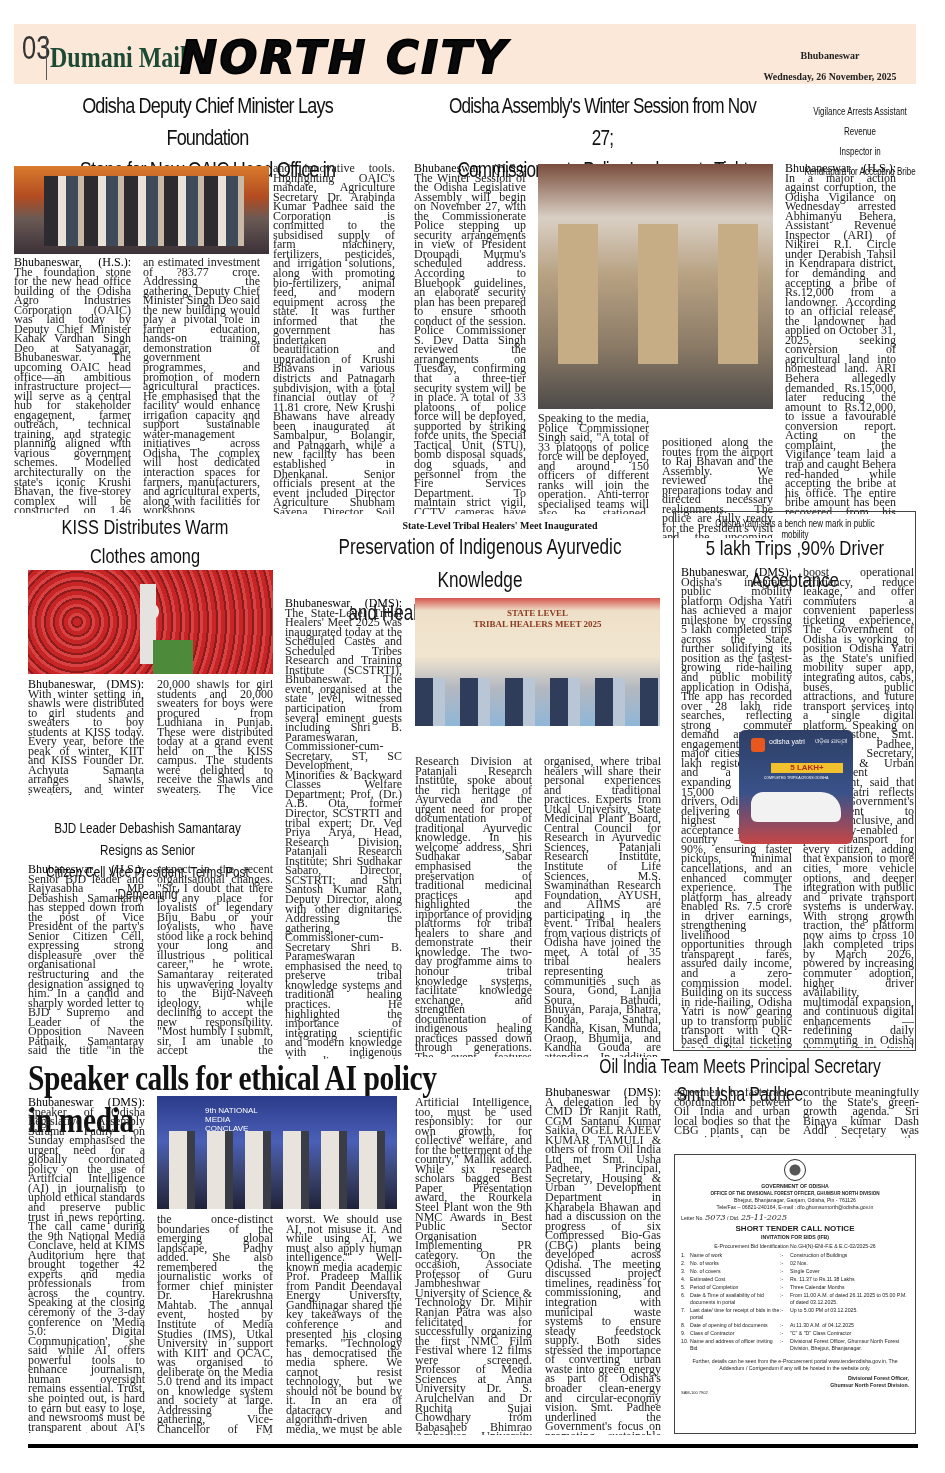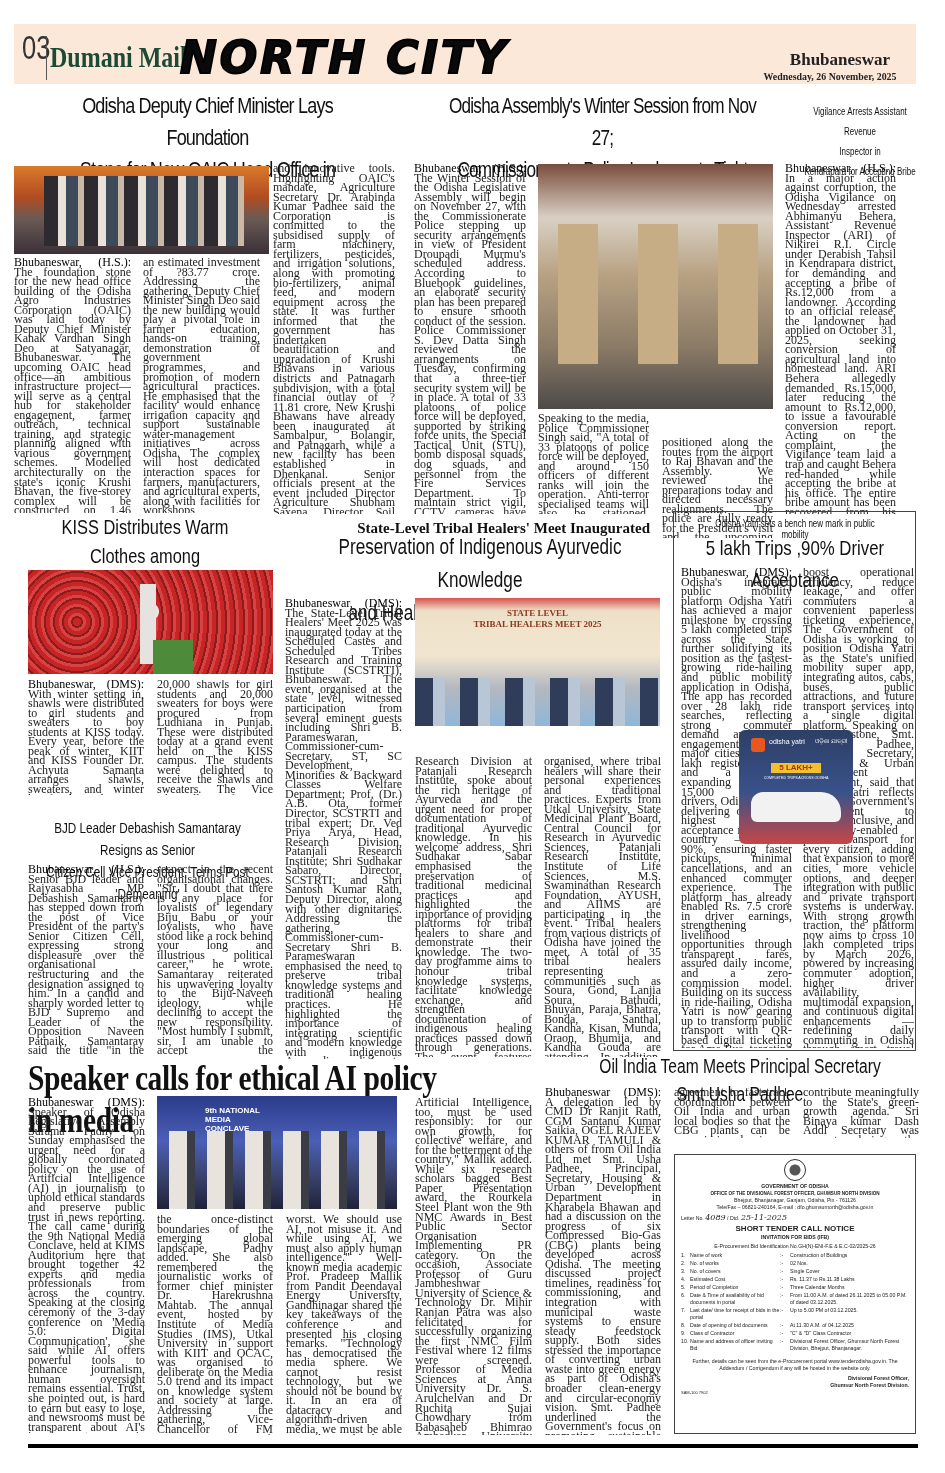--- a/index.html
+++ b/index.html
@@ -3,21 +3,21 @@
 <meta charset="utf-8">
 <style>
 *{box-sizing:border-box;margin:0;padding:0}
 body{width:945px;height:1473px;background:#fff;font-family:"Liberation Serif",serif;color:#111;position:relative;overflow:hidden}
 .abs{position:absolute}
 .masthead{left:14px;top:24px;width:902px;height:60px;background:#fbe8d8}
 .pagenum{left:22px;top:28px;font-family:"Liberation Sans",sans-serif;font-size:34px;font-weight:300;color:#333;transform:scaleX(.75);transform-origin:left}
 .mhdiv{left:46px;top:36px;width:1px;height:44px;background:#555}
 .brand{left:50px;top:40px;font-size:30px;font-weight:bold;color:#1d4a35;transform:scaleX(.8);transform-origin:left}
 .twincity{left:180px;top:32px;font-family:"DejaVu Sans",sans-serif;font-size:44px;font-weight:900;font-style:italic;letter-spacing:3px;color:#0a0a0a;-webkit-text-stroke:2px #000}
-.city{left:770px;top:50px;width:120px;text-align:right;font-size:17px;font-weight:bold;color:#222}
+.city{left:770px;top:50px;width:120px;text-align:center;font-size:10px;font-weight:bold;color:#222}
 .date{left:740px;top:70px;width:180px;text-align:center;font-size:11px;font-weight:bold;color:#222;transform:scaleX(.9)}
 .hl{font-family:"Liberation Sans",sans-serif;font-weight:normal;color:#111;text-align:center;transform-origin:center;line-height:1.45;font-stretch:condensed}
 .h1{font-size:23px;letter-spacing:-1px}
 .body{font-size:12px;line-height:9.55px;text-align:justify;color:#222;overflow:hidden}
 .body b{font-weight:normal;color:#000}
 .photo{background:#777;overflow:hidden}
 .rule{background:#000}
 .box{border:1px solid #444}
 .notice{font-family:"Liberation Sans",sans-serif;font-size:5.2px;line-height:7px;color:#222;background:#fff}
 .row{display:flex}
@@ -67,21 +67,21 @@
   <div>KISS Distributes Warm Clothes among</div>
   <div>40,000 Students as Winter Sets In</div>
 </div>
 <div class="abs photo" style="left:28px;top:570px;width:245px;height:104px;background:radial-gradient(circle at 50% 40%,#e8e6e2 0 8px,transparent 9px),repeating-radial-gradient(circle at 20% 50%,#c72525 0 4px,#8a1c1c 4px 6px,#d94242 6px 9px);">
   <div style="position:absolute;left:112px;top:14px;width:16px;height:80px;background:#e5e2df"></div>
   <div style="position:absolute;left:125px;top:70px;width:40px;height:34px;background:#4d8a3a"></div>
 </div>
 <div class="abs body" style="left:28px;top:680px;width:116px;height:115px"><b>Bhubaneswar, (DMS):</b> <span>With winter setting in, shawls were distributed to girl students and sweaters to boy students at KISS today. Every year, before the peak of winter, KIIT and KISS Founder Dr. Achyuta Samanta arranges shawls, sweaters, and winter kits for the students. Dr. Samanta personally procures winter garments from outside the state for the children of KISS. This year, through his personal efforts,</span></div>
 <div class="abs body" style="left:157px;top:680px;width:116px;height:115px"><span>20,000 shawls for girl students and 20,000 sweaters for boys were procured from Ludhiana in Punjab. These were distributed today at a grand event held on the KISS campus. The students were delighted to receive the shawls and sweaters. The Vice Chancellor of KIIT Deemed to be University Prof Saranjit Singh, Registrar Dr. Prashanta Kumar Routray and Additional Registrar Pramod Patra were present on the occasion.</span></div>
 
-<div class="abs" style="left:350px;top:520px;width:300px;font-size:15px;font-weight:bold;text-align:right;font-family:'Liberation Serif',serif">State-Level Tribal Healers' Meet Inaugurated</div>
+<div class="abs" style="left:350px;top:520px;width:300px;font-size:10px;font-weight:bold;text-align:center;font-family:'Liberation Serif',serif">State-Level Tribal Healers' Meet Inaugurated</div>
 <div class="abs hl" style="left:285px;top:530px;width:390px;font-size:22px;line-height:33px;transform:scaleX(.78)">
   <div>Preservation of Indigenous Ayurvedic Knowledge</div>
   <div>and Healing Practices is Essential: Guests</div>
 </div>
 <div class="abs body" style="left:285px;top:599px;width:117px;height:460px"><b>Bhubaneswar, (DMS):</b> <span>The State-Level Tribal Healers' Meet 2025 was inaugurated today at the Scheduled Castes and Scheduled Tribes Research and Training Institute (SCSTRTI), Bhubaneswar. The event, organised at the state level, witnessed participation from several eminent guests including Shri B. Parameswaran, Commissioner-cum-Secretary, ST, SC Development, Minorities &amp; Backward Classes Welfare Department; Prof. (Dr.) A.B. Ota, former Director, SCSTRTI and tribal expert; Dr. Ved Priya Arya, Head, Research Division, Patanjali Research Institute; Shri Sudhakar Sabaro, Director, SCSTRTI; and Shri Santosh Kumar Rath, Deputy Director, along with other dignitaries. Addressing the gathering, Commissioner-cum-Secretary Shri B. Parameswaran emphasised the need to preserve tribal knowledge systems and traditional healing practices. He highlighted the importance of integrating scientific and modern knowledge with indigenous Ayurvedic medicine to expand its reach and relevance. Prof. (Dr.) A.B. Ota underscored the importance of collective efforts in safeguarding tribal healing traditions. He stressed the need for validating the traditional practices of tribal healers and called for institutional collaboration through SCSTRTI. Dr. Ved Priya Arya, Head of the</span></div>
 <div class="abs photo" style="left:415px;top:598px;width:245px;height:128px;background:linear-gradient(180deg,#d6544e 0%,#eee0c8 10%,#f2e5cf 45%,#b4b8c0 70%,#8fb6d8 100%)">
   <div style="position:absolute;top:10px;width:100%;text-align:center;font-size:9px;color:#8a3a20;font-weight:bold;line-height:11px">
     <div>STATE LEVEL</div>
     <div>TRIBAL HEALERS MEET 2025</div>
   </div>
@@ -92,54 +92,54 @@
 
 <div class="abs box" style="left:673px;top:511px;width:243px;height:540px"></div>
 <div class="abs" style="left:680px;top:518px;width:230px;text-align:center;font-family:'Liberation Sans',sans-serif;font-size:10px;transform:scaleX(.8)">Odisha Yatri sets a bench new mark in public mobility</div>
 <div class="abs hl" style="left:675px;top:532px;width:240px;font-size:21px;line-height:32px;transform:scaleX(.8)">5 lakh Trips ,90% Driver Acceptance</div>
 <div class="abs body" style="left:681px;top:568px;width:111px;height:480px;shape-outside:inset(0)"><b>Bhubaneswar, (DMS):</b> <span>Odisha's integrated public mobility platform Odisha Yatri has achieved a major milestone by crossing 5 lakh completed trips across the State, further solidifying its position as the fastest-growing ride-hailing and public mobility application in Odisha. The app has recorded over 28 lakh ride searches, reflecting strong commuter demand and rising engagement across major cities. With 3.1 lakh registered users and a rapidly expanding fleet of 15,000 onboard drivers, Odisha Yatri is delivering one of the highest driver acceptance rates in the country — above 90%, ensuring faster pickups, minimal cancellations, and an enhanced commuter experience. The platform has already enabled Rs. 7.5 crore in driver earnings, strengthening livelihood opportunities through transparent fares, assured daily income, and a zero-commission model. Building on its success in ride-hailing, Odisha Yatri is now gearing up to transform public transport with QR-based digital ticketing for Ama Bus, targeting 50% digital ticket adoption in the next 3–4 months, a move expected to</span></div>
 <div class="abs body" style="left:803px;top:568px;width:111px;height:480px"><span>boost operational efficiency, reduce leakage, and offer commuters a convenient paperless ticketing experience. The Government of Odisha is working to position Odisha Yatri as the State's unified mobility super app, integrating autos, cabs, buses, public attractions, and future transport services into a single digital platform. Speaking on the milestone, Smt. Usha Padhee, Principal Secretary, Housing &amp; Urban Development Department, said that Odisha Yatri reflects the Government's commitment to modern, inclusive, and technology-enabled public transport for every citizen, adding that expansion to more cities, more vehicle options, and deeper integration with public and private transport systems is underway. With strong growth traction, the platform now aims to cross 10 lakh completed trips by March 2026, powered by increasing commuter adoption, higher driver availability, multimodal expansion, and continuous digital enhancements — redefining daily commuting in Odisha through smart travel for passengers and sustainable income for drivers.</span></div>
 <div class="abs" style="left:739px;top:730px;width:114px;height:114px;background:linear-gradient(180deg,#2e3f66 0%,#39528a 55%,#c74646 100%);border-radius:6px;overflow:hidden">
   <div style="position:absolute;left:12px;top:8px;width:14px;height:14px;background:#e8571e;border-radius:3px"></div>
   <div style="position:absolute;left:30px;top:8px;font-family:'Liberation Sans',sans-serif;font-size:7px;color:#fff;line-height:7px;width:44px">odisha yatri</div>
   <div style="position:absolute;left:76px;top:8px;font-family:'Liberation Sans',sans-serif;font-size:6px;color:#fff">ଓଡ଼ିଶା ଯାତ୍ରୀ</div>
-  <div style="position:absolute;left:32px;top:33px;width:50px;height:10px;background:#f2c12e;color:#b02b1e;font-family:'Liberation Sans',sans-serif;font-size:8px;font-weight:bold;text-align:center;line-height:10px">5 LAKH+</div>
+  <div style="position:absolute;left:32px;top:33px;width:72px;height:10px;background:#f2c12e;color:#b02b1e;font-family:'Liberation Sans',sans-serif;font-size:8px;font-weight:bold;text-align:center;line-height:10px">5 LAKH+</div>
   <div style="position:absolute;left:0;top:46px;width:114px;text-align:center;font-family:'Liberation Sans',sans-serif;font-size:3.6px;color:#fff">COMPLETED TRIPS ACROSS ODISHA</div>
   <div style="position:absolute;left:12px;top:62px;width:90px;height:30px;background:#f2f2f2;border-radius:12px 20px 6px 6px"></div>
 </div>
 
 <div class="abs hl" style="left:10px;top:817px;width:275px;font-size:15px;line-height:22px;transform:scaleX(.78)">
   <div>BJD Leader Debashish Samantaray Resigns as Senior</div>
   <div>Citizen Cell Vice President, Terms Post 'Demeaning'</div>
 </div>
 <div class="abs body" style="left:28px;top:865px;width:116px;height:190px"><b>Bhubaneswar, (H.S.):</b> <span>Senior BJD leader and Rajyasabha MP Debashish Samantaray has stepped down from the post of Vice President of the party's Senior Citizen Cell, expressing strong displeasure over the organisational restructuring and the designation assigned to him. In a candid and sharply worded letter to BJD Supremo and Leader of the Opposition Naveen Patnaik, Samantaray said the title "in the rank of Vice President" was demeaning and humiliating. He conveyed deep disappointment, stating that loyalists of the late Biju Patnaik and long-standing supporters of Naveen Patnaik's leadership were not being given due</span></div>
 <div class="abs body" style="left:157px;top:865px;width:116px;height:190px"><span>respect in the recent organisational changes. "Sir, I doubt that there is any place for loyalists of legendary Biju Babu or your loyalists, who have stood like a rock behind your long and illustrious political career," he wrote. Samantaray reiterated his unwavering loyalty to the Biju-Naveen ideology, while declining to accept the new responsibility. "Most humbly I submit, sir, I am unable to accept the responsibility in the rank of Vice President of the Senior Citizen Cell. I will always remain a worker of the BJD and remain committed to the Biju-Naveen line of thought and action," he stated.</span></div>
 
 <div class="abs" style="left:28px;top:1057px;width:500px;font-family:'Liberation Serif',serif;font-weight:bold;font-size:36px;letter-spacing:-.5px;transform:scaleX(.82);transform-origin:left">Speaker calls for ethical AI policy in media</div>
 <div class="abs body" style="left:28px;top:1098px;width:117px;height:335px"><b>Bhubaneswar (DMS):</b> <span>Speaker of Odisha Legislative Assembly Surama Padhy on Sunday emphasised the urgent need for a globally coordinated policy on the use of Artificial Intelligence (AI) in journalism to uphold ethical standards and preserve public trust in news reporting. The call came during the 9th National Media Conclave, held at KIMS Auditorium here that brought together 42 experts and media professionals from across the country. Speaking at the closing ceremony of the 3-day conference on 'Media 5.0: Digital Communication', she said while AI offers powerful tools to enhance journalism, human oversight remains essential. Trust, she pointed out, is hard to earn but easy to lose, and newsrooms must be transparent about AI's involvement in reporting. As the world undergoes rapid transformation amid technological advancements, the convergence of the internet and artificial intelligence progressively erodes</span></div>
 <div class="abs photo" style="left:157px;top:1096px;width:240px;height:113px;background:linear-gradient(180deg,#2b3b8a 0%,#4a5fb7 40%,#3a4470 70%,#20223a 100%)">
-  <div style="position:absolute;left:48px;top:10px;font-family:'Liberation Sans',sans-serif;font-size:8px;color:#fff;font-weight:bold;width:60px;line-height:9px">9th NATIONAL MEDIA CONCLAVE</div>
+  <div style="position:absolute;left:48px;top:10px;font-family:'Liberation Sans',sans-serif;font-size:8px;color:#fff;font-weight:normal;width:60px;line-height:9px">9th NATIONAL MEDIA CONCLAVE</div>
   <div style="position:absolute;left:0;top:35px;width:240px;height:78px;background:repeating-linear-gradient(90deg,transparent 0 12px,#e8e4dd 12px 30px,#3a3c46 30px 38px)"></div>
 </div>
 <div class="abs body" style="left:157px;top:1215px;width:116px;height:220px"><span>the once-distinct boundaries of the emerging global landscape, Padhy added. She also remembered the journalistic works of former chief minister Dr. Harekrushna Mahtab. The annual event, hosted by Institute of Media Studies (IMS), Utkal University in support with KIIT and OCAC, was organised to deliberate on the Media 5.0 trend and its impact on knowledge system and society at large. Addressing the gathering, Vice-Chancellor of FM University Prof. Santosh Kumar Tripathy said, "We live in an era of AI. We cannot avoid AI; we have to accept it. We must embrace the best parts of AI and reject its</span></div>
 <div class="abs body" style="left:286px;top:1215px;width:116px;height:220px"><span>worst. We should use AI, not misuse it. And while using AI, we must also apply human intelligence." Well-known media academic Prof. Pradeep Mallik from Pandit Deendayal Energy University, Gandhinagar shared the key takeaways of the conference and presented his closing remarks. "Technology has democratised the media sphere. We cannot resist technology, but we should not be bound by it. In an era of datacracy and algorithm-driven media, we must be able to understand what is true and arrive at our own conclusions," he said. "It is vital that we harness technology for the greater good - for the progress of society and the nation as a whole.</span></div>
 <div class="abs body" style="left:415px;top:1098px;width:117px;height:337px"><span>Artificial Intelligence, too, must be used responsibly: for our own growth, for collective welfare, and for the betterment of the country," Mallik added. While six research scholars bagged Best Paper Presentation award, the Rourkela Steel Plant won the 9th NMC Awards in Best Public Sector Organisation Implementing PR category. On the occasion, Associate Professor of Guru Jambheshwar University of Science &amp; Technology Dr. Mihir Ranjan Patra was also felicitated for successfully organizing the first NMC Film Festival where 12 films were screened. Professor of Media Sciences at Anna University Dr. S. Arulchelvan and Dr Ruchita Sujai Chowdhary from Babasaheb Bhimrao Ambedkar University shared their experiences on the occasion. While Chairman of the conclave and Director of IMS Prof. Upendra Padhi welcomed the guests, Assistant Professor and Organising Secretary of NMC Manoranjan Panda offered vote of thanks.</span></div>
 
 <div class="abs hl" style="left:540px;top:1052px;width:400px;font-size:20px;line-height:28px;transform:scaleX(.78)">Oil India Team Meets Principal Secretary Smt Usha Padhee</div>
 <div class="abs body" style="left:545px;top:1088px;width:116px;height:347px"><b>Bhubaneswar (DMS):</b> <span>A delegation led by CMD Dr Ranjit Rath, CGM Santanu Kumar Saikia, OGEL RAJEEV KUMAR TAMULI &amp; others of from Oil India Ltd met Smt. Usha Padhee, Principal, Secretary, Housing &amp; Urban Development Department in Kharabela Bhawan and had a discussion on the progress of six Compressed Bio-Gas (CBG) plants being developed across Odisha. The meeting discussed project timelines, readiness for commissioning, and integration with municipal waste systems to ensure steady feedstock supply. Both sides stressed the importance of converting urban waste into green energy as part of Odisha's broader clean-energy and circular-economy vision. Smt. Padhee underlined the Government's focus on promoting sustainable waste-to-energy models that reduce landfill burden and create local economic value. The Oil India delegation expressed confidence in achieving key milestones and reaffirmed its commitment to partnering closely with the Department. The meeting concluded with an</span></div>
 <div class="abs body" style="left:674px;top:1088px;width:116px;height:50px"><span>agreement to fast-track coordination between Oil India and urban local bodies so that the CBG plants can be commissioned in a time-bound manner and</span></div>
 <div class="abs body" style="left:803px;top:1088px;width:116px;height:50px"><span>contribute meaningfully to the State's green-growth agenda. Sri Binaya kumar Dash Addl Secretary was present during the discussion.</span></div>
 
 <div class="abs box notice" style="left:674px;top:1154px;width:242px;height:280px;padding:4px 6px">
   <div style="width:22px;height:22px;margin:0 auto;border-radius:50%;border:1px solid #333;background:radial-gradient(circle,#555 0 5px,#fff 6px)"></div>
   <div style="text-align:center;font-weight:bold;margin-top:2px">GOVERNMENT OF ODISHA</div>
   <div style="text-align:center;font-weight:bold;font-size:4.6px">OFFICE OF THE DIVISIONAL FOREST OFFICER, GHUMSUR NORTH DIVISION</div>
   <div style="text-align:center">Bhejput, Bhanjanagar, Ganjam, Odisha, Pin - 761126</div>
   <div style="text-align:center">Tele/Fax – 06821-240164, E-mail : dfo.ghumsurnorth@odisha.gov.in</div>
-  <div style="margin-top:3px"><span>Letter No.</span> <span style="font-family:'DejaVu Serif',serif;font-style:italic;font-size:8px">4089</span> <span>/ Dtd.</span> <span style="font-family:'DejaVu Serif',serif;font-style:italic;font-size:8px">25-11-2025</span></div>
+  <div style="margin-top:3px"><span>Letter No.</span> <span style="font-family:'DejaVu Serif',serif;font-style:italic;font-size:8px">5073</span> <span>/ Dtd.</span> <span style="font-family:'DejaVu Serif',serif;font-style:italic;font-size:8px">25-11-2025</span></div>
   <div style="text-align:center;font-weight:bold;font-size:8px;margin-top:3px">SHORT TENDER CALL NOTICE</div>
   <div style="text-align:center;font-weight:bold;margin-top:2px">INVITATION FOR BIDS (IFB)</div>
   <div style="text-align:center;margin:2px 0">E-Procurement Bid Identification No.GH(N)-ENI-F.E &amp; E.C-02/2025-26</div>
   <div id="tender-rows">
       <div class="row" style="margin-bottom: 1px;">
         <span class="n">1.</span>
         <span class="l">Name of work</span>
         <span class="c">:-</span>
         <span class="v">Construction of Buildings</span>
       </div>

